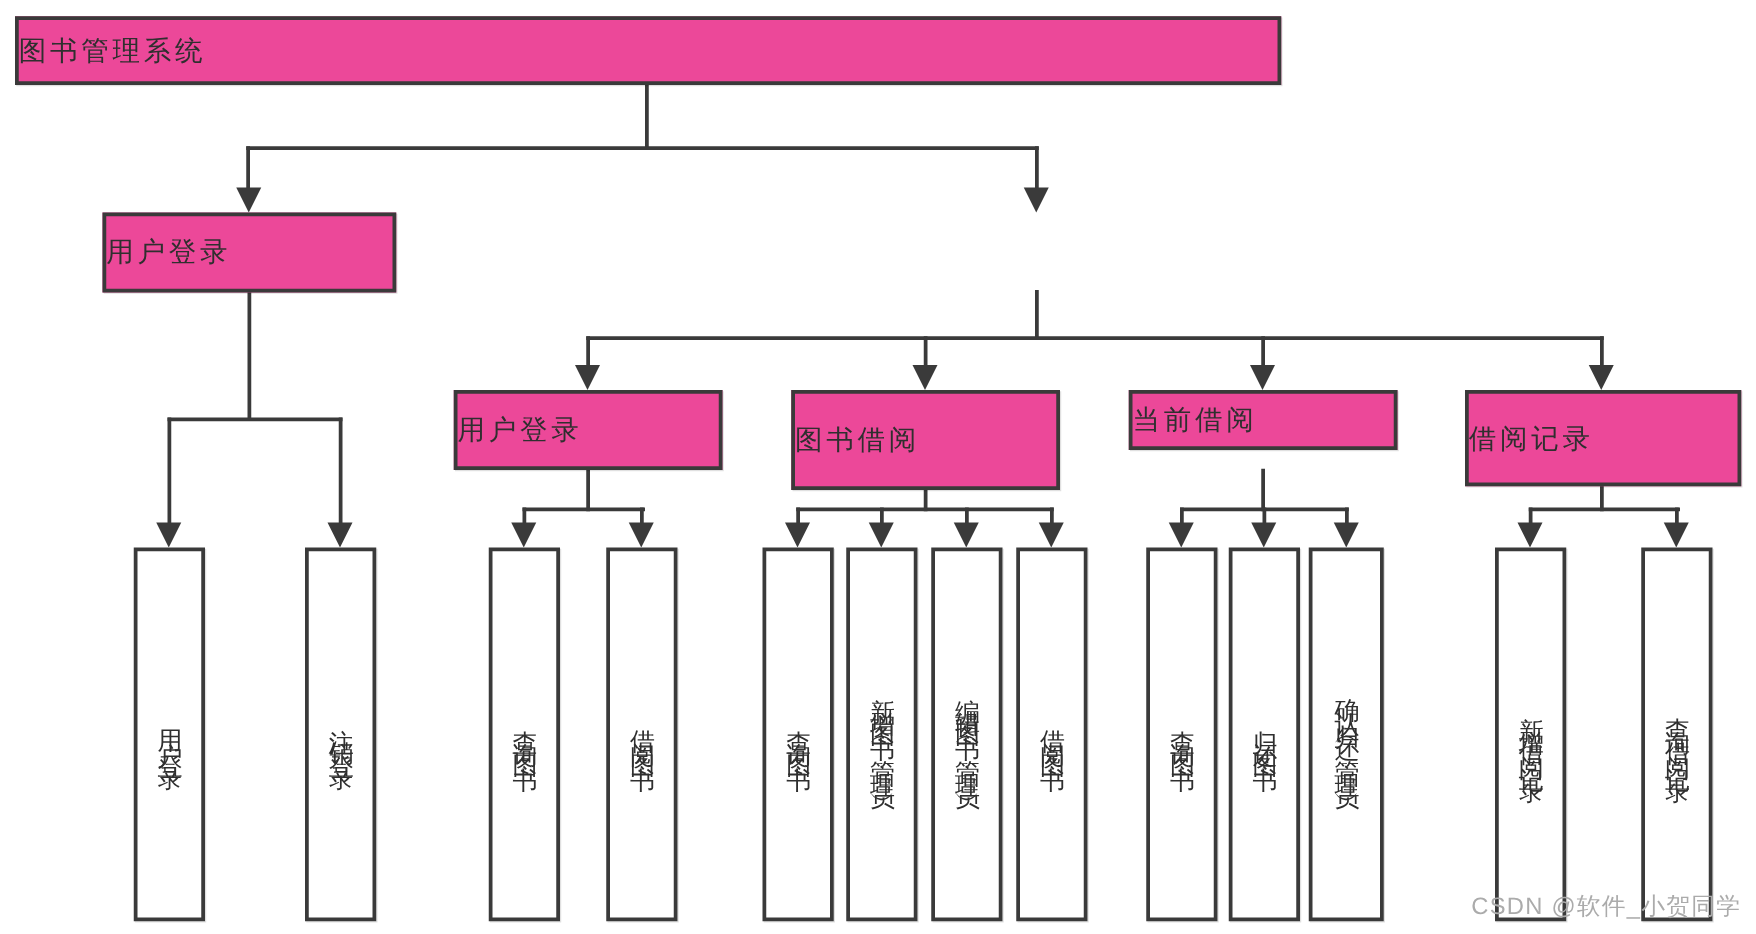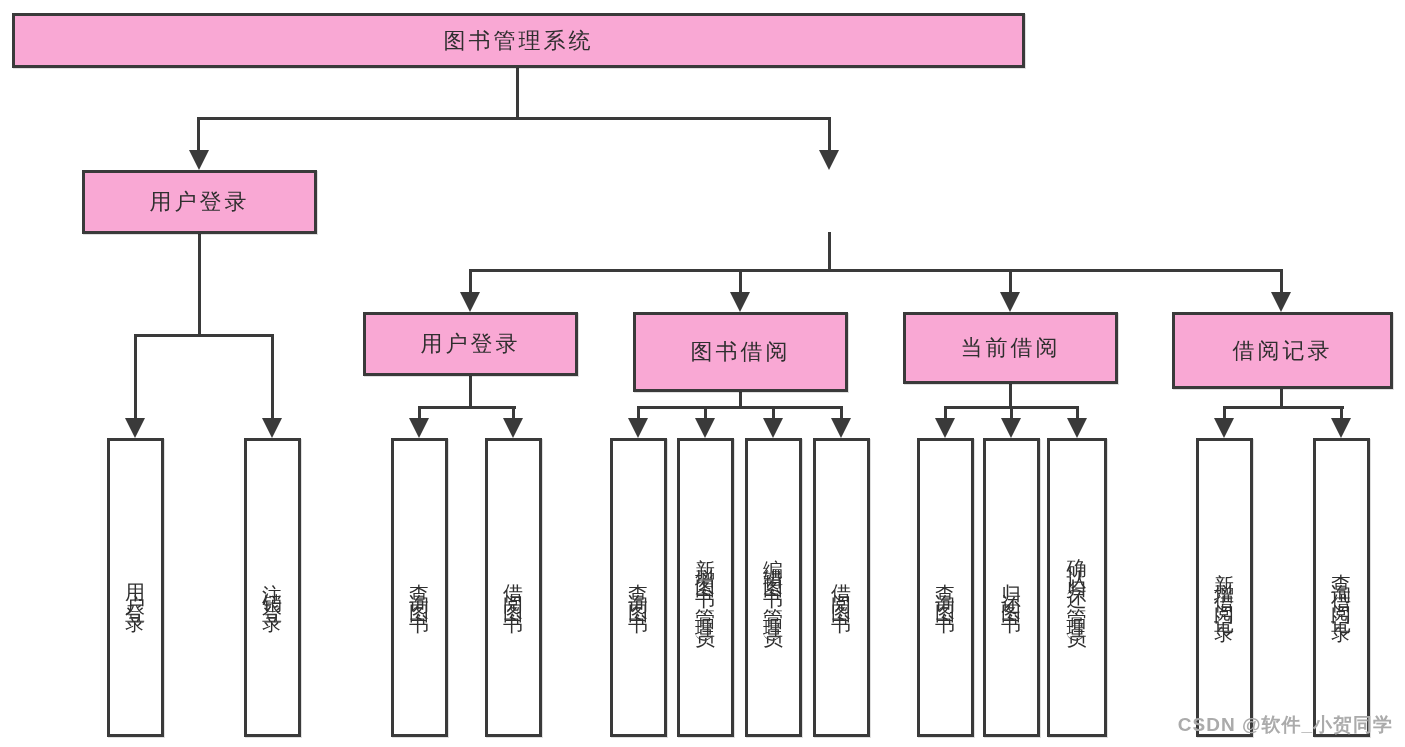--- a/index.html
+++ b/index.html
@@ -1,32 +1,32 @@
 <!DOCTYPE html>
 <html style="--line: #3a3a3a; --border: #3a3a3a; --bg: #ffffff; --text: #2f2f2f; --watermark: #ababab;"><head>
 <meta charset="utf-8">
 <style>
   html,body{margin:0;padding:0;background:#ffffff;}
   .canvas{position:relative;width:1405px;height:747px;background:var(--bg,#ffffff);
           font-family:"Liberation Sans",sans-serif;overflow:hidden;}
   .hbox{position:absolute;box-sizing:border-box;border:3px solid var(--border,#3a3a3a);
-        background:#f9a8d4;display:flex;align-items:center;justify-content:center;
+        background:#ec4899;display:flex;align-items:center;
         font-size:22px;letter-spacing:3px;color:var(--text,#2f2f2f);
         box-shadow:1px 1px 0 rgba(0,0,0,0.12);}
   .vbox{position:absolute;box-sizing:border-box;border:3px solid var(--border,#3a3a3a);
         background:#ffffff;display:flex;align-items:center;justify-content:center;
         color:var(--text,#2f2f2f);box-shadow:1px 1px 0 rgba(0,0,0,0.12);}
   .vtext{writing-mode:vertical-rl;text-orientation:mixed;font-size:20px;
          letter-spacing:10px;line-height:1;white-space:nowrap;}
   .vline{position:absolute;width:3px;background:var(--line,#3a3a3a);}
   .hline{position:absolute;height:3px;background:var(--line,#3a3a3a);}
   .arrow{position:absolute;width:0;height:0;border-left:10px solid transparent;
          border-right:10px solid transparent;border-top:20px solid var(--line,#3a3a3a);}
   .watermark{position:absolute;right:12px;top:712px;font-size:19px;
-             color:var(--watermark,#ababab);letter-spacing:1px;font-weight:bold;}
+             color:var(--watermark,#ababab);letter-spacing:1px;}
 </style>
 </head>
 <body>
 
 <div class="canvas">
 
   <div class="vline" style="left:516px;top:67px;height:53px"></div>
   <div class="hline" style="left:197px;top:117px;width:634px"></div>
   <div class="vline" style="left:197px;top:117px;height:36px"></div>
   <div class="vline" style="left:828px;top:117px;height:36px"></div>
@@ -95,21 +95,21 @@
 
 
   <div class="hbox" style="left:363px;top:312px;width:215px;height:64px">
     <span>用户登录</span>
   </div>
 
   <div class="hbox" style="left:633px;top:312px;width:215px;height:80px">
     <span>图书借阅</span>
   </div>
 
-  <div class="hbox" style="left:903px;top:312px;width:215px;height:72px">
+  <div class="hbox" style="left:903px;top:312px;width:215px;height:48px">
     <span>当前借阅</span>
   </div>
 
   <div class="hbox" style="left:1172px;top:312px;width:221px;height:77px">
     <span>借阅记录</span>
   </div>
 
   <div class="vbox" style="left:107px;top:438px;width:57px;height:299px">
     <span class="vtext">用户登录</span>
   </div>

